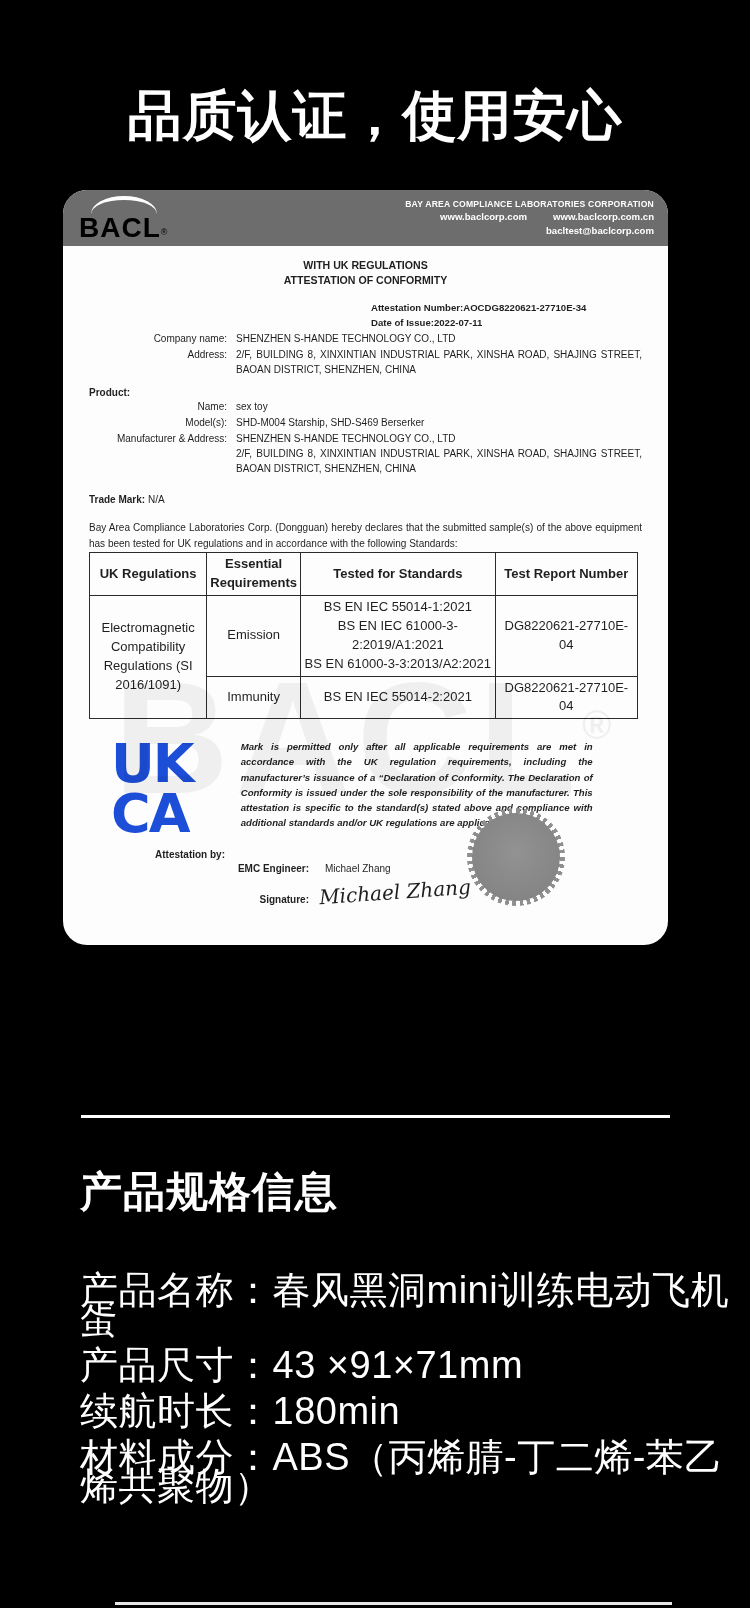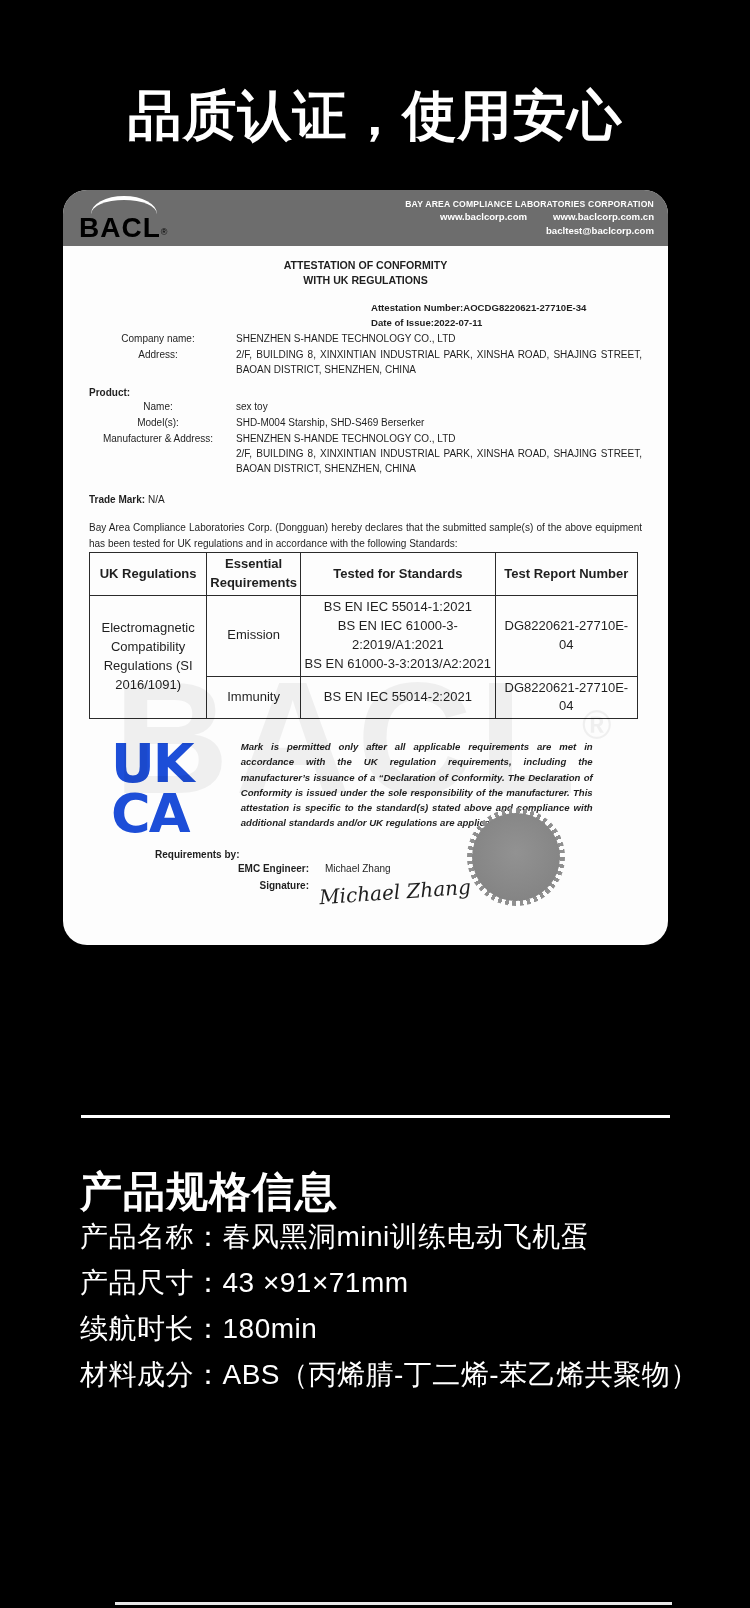--- a/index.html
+++ b/index.html
@@ -24,53 +24,53 @@
   .hr-line3{font-size:9.6px;font-weight:bold;}
   .cert-body{position:relative;padding:8px 26px 0;font-size:10px;}
   .watermark{position:absolute;left:50%;top:400px;transform:translateX(-50%);
              font-size:160px;font-weight:bold;color:rgba(0,0,0,0.055);
              letter-spacing:6px;white-space:nowrap;pointer-events:none;}
   .watermark sup{font-size:40px;}
   .cert-title{ text-align:center;font-weight:bold;font-size:10.6px;line-height:1.45;margin-top:4px;}
   .attest-block{margin:12px 0 0 282px;font-weight:bold;font-size:9.6px;line-height:1.55;}
   .sec-head{font-weight:bold;font-size:10px;margin-top:10px;}
   .kv{display:flex;line-height:1.5;margin-top:1px;}
-  .kv .k{width:138px;text-align:center;flex:none;}
+  .kv .k{width:138px;text-align:right;flex:none;}
   .kv .v{margin-left:9px;flex:1;text-align:justify;}
   .trade-line{margin-top:18px;font-size:10px;}
   .trade-line .k{font-weight:bold;}
   .decl{margin-top:15px;text-align:justify;line-height:1.6;font-size:10px;}
   
   .std-table{border-collapse:collapse;width:549px;font-size:13px;}
   .std-table th,.std-table td{border:1px solid #2b2b2b;text-align:center;
         vertical-align:middle;padding:2px 3px;line-height:1.45;}
   .std-table th{font-weight:bold;height:30px;}
   .c1{width:113px;} .c2{width:80px;} .c3{width:203px;} .c4{width:145px;}
   
   .ukca-row{display:flex;margin-top:20px;}
   .ukca-mark{font-size:54px;font-weight:bold;line-height:.92;letter-spacing:-2px;
              color:#1d4ed8;margin-left:22px;font-family:"DejaVu Sans",sans-serif;}
   .mark-note{font-style:italic;font-weight:bold;width:352px;margin-left:48px;
              font-size:9.6px;line-height:1.58;text-align:justify;}
   
   .attest-by{margin:10px 0 0 66px;font-weight:bold;font-size:10px;}
-  .sig-row{display:flex;align-items:flex-start;line-height:1.6;margin-top:1px;}
+  .sig-row{display:flex;align-items:flex-end;line-height:1.6;margin-top:1px;}
   .sig-row .k{width:220px;text-align:right;flex:none;font-weight:bold;}
   .sig-row .v{margin-left:16px;}
   .sig-script{font-family:"DejaVu Serif",serif;font-style:italic;font-size:20px;
               transform:rotate(-4deg);margin:-2px 0 0 10px;white-space:nowrap;}
   .seal{position:absolute;left:404px;top:618px;width:98px;height:98px;border-radius:50%;
         background:repeating-conic-gradient(#8f8f8f 0deg 4.5deg,rgba(0,0,0,0) 4.5deg 9deg);}
   .seal-inner{position:absolute;inset:5px;border-radius:50%;
         background:radial-gradient(circle at 50% 45%,#929292 0%,#858585 70%,#7c7c7c 100%);}
   
   .divider{position:absolute;left:81px;top:1115px;width:589px;height:3px;background:#fff;}
   .specs-heading{position:absolute;left:80px;top:1164px;color:#fff;
                  font-size:42px;font-weight:bold;letter-spacing:1px;}
-  .specs-list{position:absolute;left:80px;top:1222px;color:#fff;font-size:28px;
+  .specs-list{position:absolute;left:80px;top:1276px;color:#fff;font-size:38px;
               font-weight:400;}
   .spec-row{margin-bottom:17px;line-height:29px;letter-spacing:.5px;}
   .bottom-line{position:absolute;left:115px;top:1602px;width:557px;height:3px;
                background:rgba(255,255,255,0.9);}
 </style>
 </head>
 <body>
 
 <div class="canvas">
 
@@ -86,22 +86,22 @@
         <div class="hr-line1">BAY AREA COMPLIANCE LABORATORIES CORPORATION</div>
         <div class="hr-line2"><span>www.baclcorp.com</span><span class="gap"></span><span>www.baclcorp.com.cn</span></div>
         <div class="hr-line3">bacltest@baclcorp.com</div>
       </div>
     </div>
 
     <div class="cert-body">
       <div class="watermark"><span>BACL</span><sup>®</sup></div>
 
       <div class="cert-title">
+        <div>WITH UK REGULATIONS</div>
         <div>ATTESTATION OF CONFORMITY</div>
-        <div>WITH UK REGULATIONS</div>
       </div>
 
       <div class="attest-block">
         <div>Attestation Number:AOCDG8220621-27710E-34</div>
         <div>Date of Issue:2022-07-11</div>
       </div>
 
       <div class="kv">
         <div class="k">Company name:</div>
         <div class="v">SHENZHEN S-HANDE TECHNOLOGY CO., LTD</div>
@@ -162,21 +162,21 @@
         </table>
 
       <div class="ukca-row">
         <div class="ukca-mark">
           <div>UK</div>
           <div>CA</div>
         </div>
         <div class="mark-note">Mark is permitted only after all applicable requirements are met in accordance with the UK regulation requirements, including the manufacturer’s issuance of a “Declaration of Conformity. The Declaration of Conformity is issued under the sole responsibility of the manufacturer. This attestation is specific to the standard(s) stated above and compliance with additional standards and/or UK regulations are applicable.</div>
       </div>
 
-      <div class="attest-by">Requirements by:</div>
+      <div class="attest-by">Attestation by:</div>
       <div class="sig-row">
         <div class="k">EMC Engineer:</div>
         <div class="v">Michael Zhang</div>
       </div>
       <div class="sig-row">
         <div class="k">Signature:</div>
         <div class="sig-script">Michael Zhang</div>
       </div>
     </div>
 

